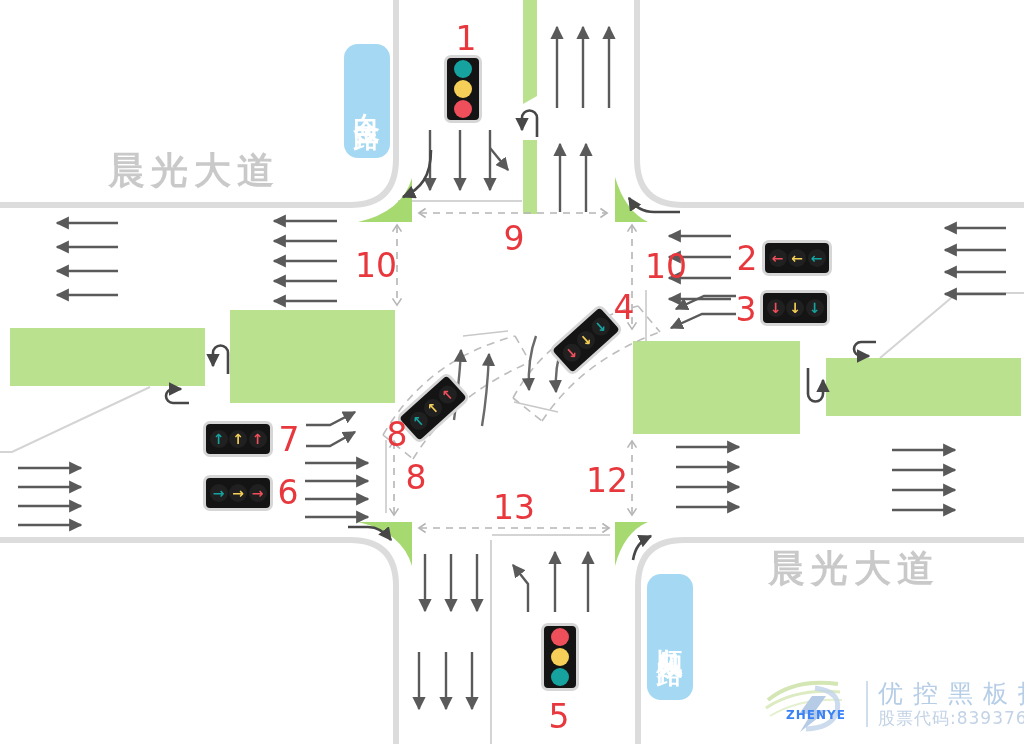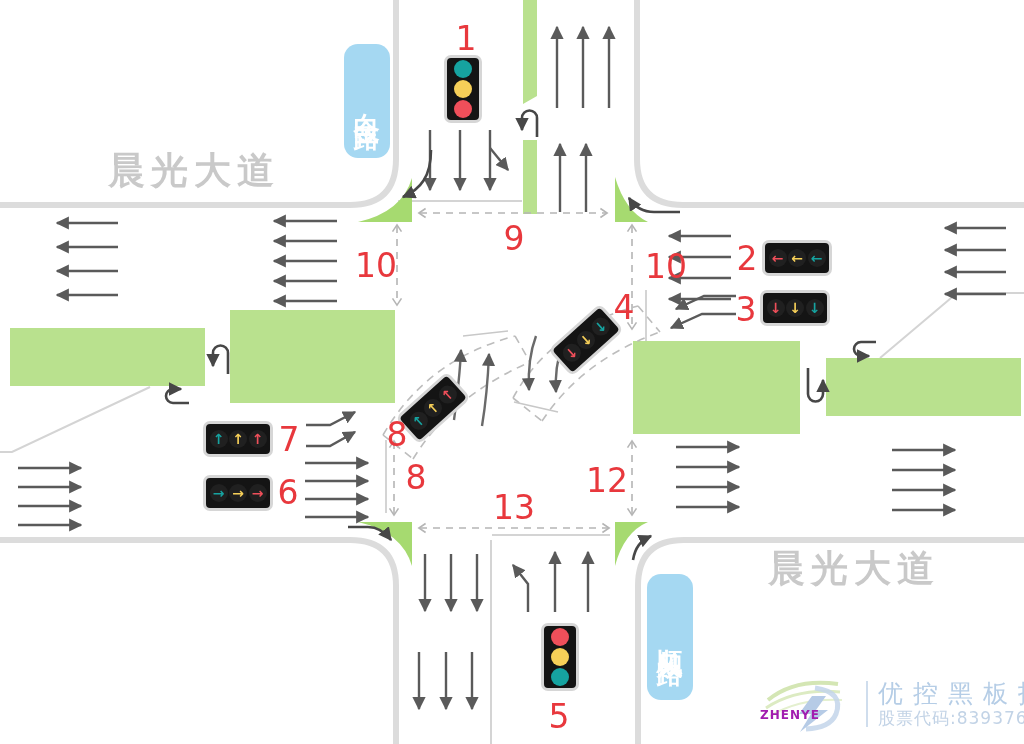--- a/index.html
+++ b/index.html
@@ -38,22 +38,22 @@
   .a-yellow{color:#f6cf58;}
   .a-green{color:#16a3a0;}
   .rot{transform:rotate(-42deg);}
 
   
   .wm{position:absolute;left:760px;top:674px;display:flex;align-items:center;gap:10px;}
   .wm-div{width:2px;height:46px;background:#cfdded;}
   .wm-text{display:flex;flex-direction:column;gap:2px;}
   .wm-title{font-size:25px;color:#b5cde6;letter-spacing:10px;line-height:1.1;white-space:nowrap;}
   .wm-stock{font-size:17px;color:#c2d3e6;letter-spacing:1px;line-height:1.1;white-space:nowrap;}
-  .wm-brand{position:absolute;left:0;top:34px;font-size:12px;font-weight:bold;
-            color:#a21caf;letter-spacing:1px;}
+  .wm-brand{position:absolute;left:26px;top:34px;font-size:12px;font-weight:bold;
+            color:#3b82f6;letter-spacing:1px;}
   .logo-wrap{position:relative;width:96px;height:60px;}
 </style>
 </head>
 <body>
 
 <div id="stage">
 
   <svg id="roadsvg" width="1024" height="744" viewBox="0 0 1024 744">
     <defs>
       <marker id="ah" viewBox="0 0 10 10" refX="9" refY="5" markerWidth="5.5" markerHeight="5.5" orient="auto">

